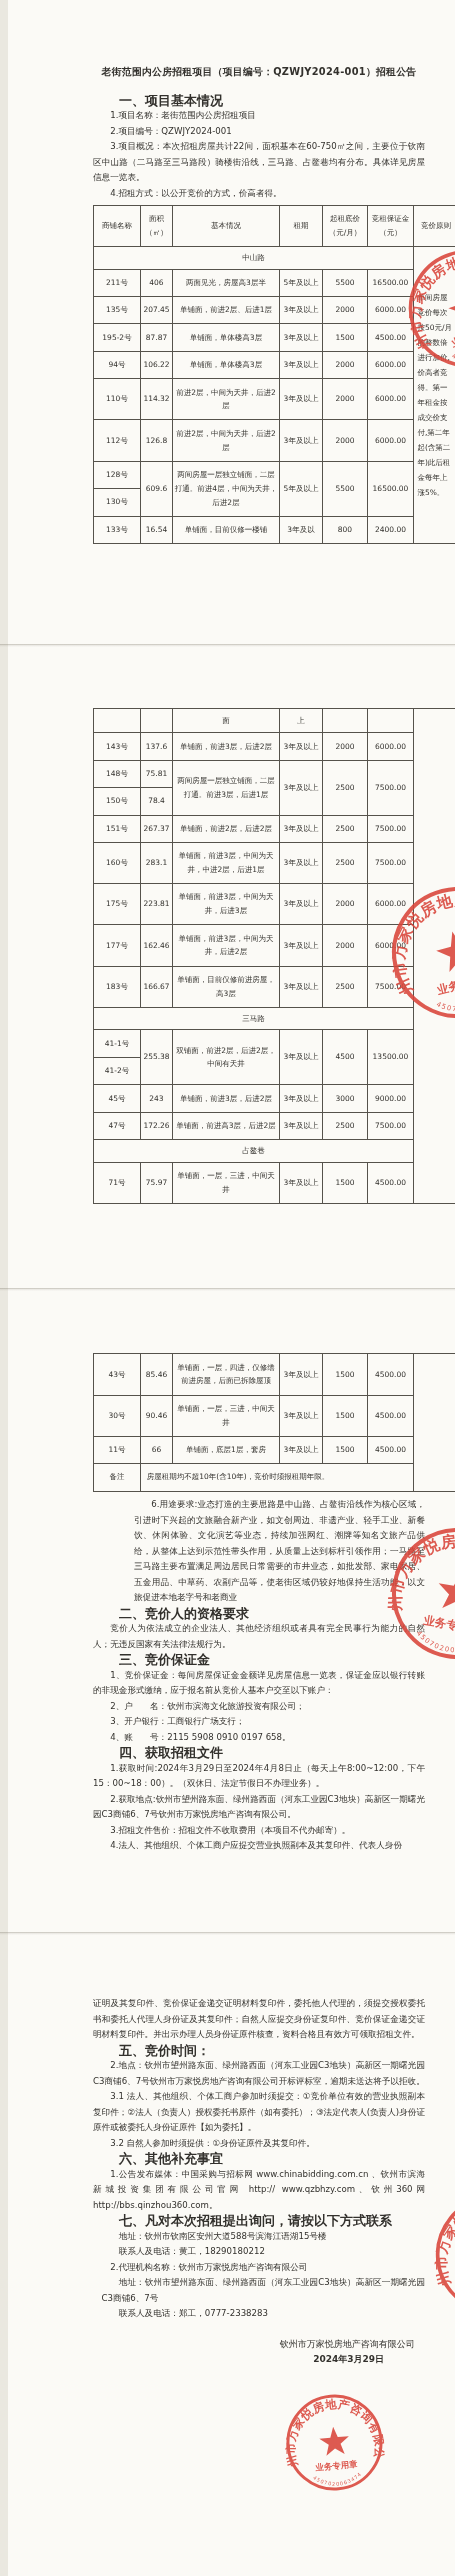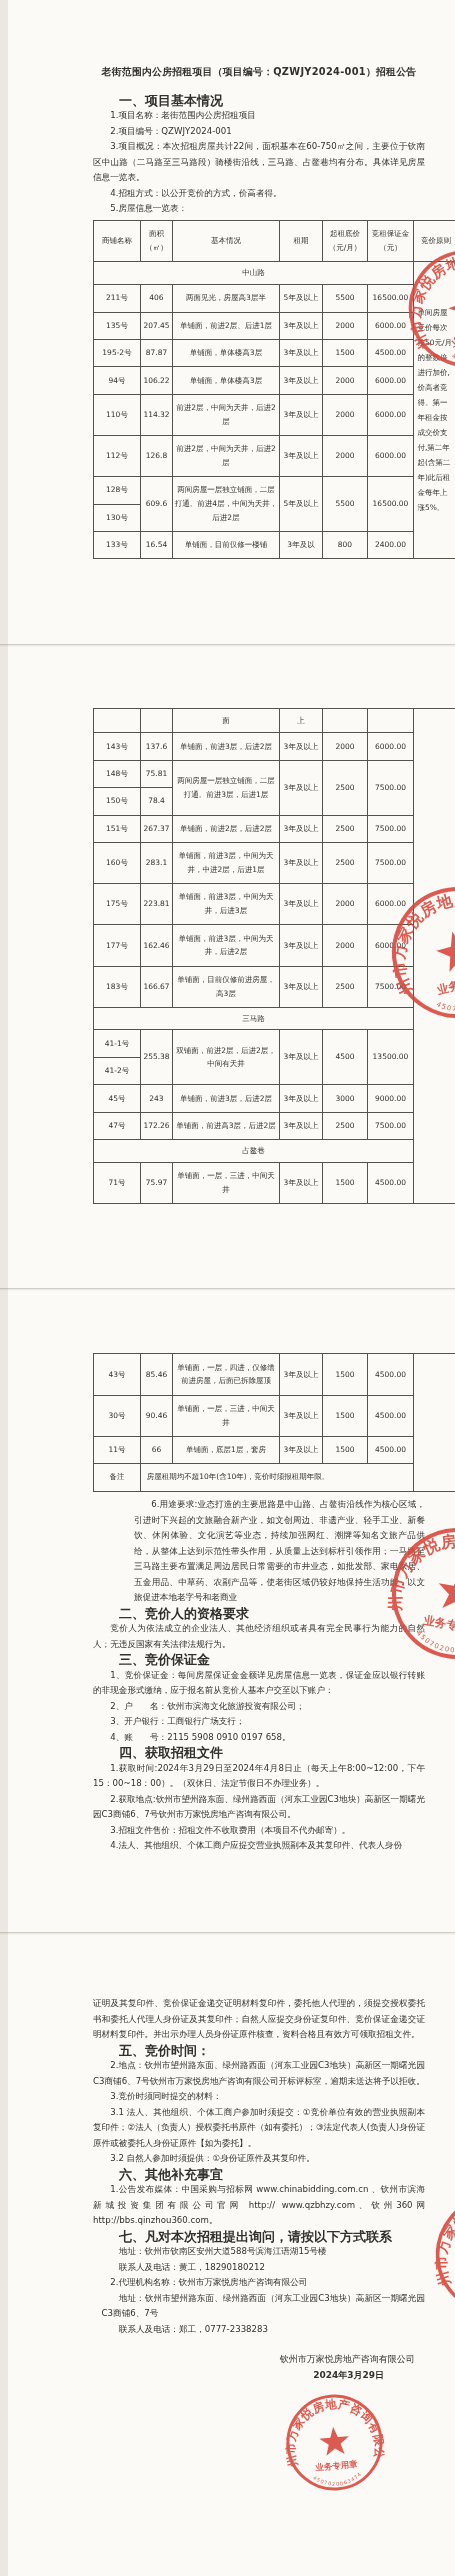--- a/index.html
+++ b/index.html
@@ -46,21 +46,20 @@
 
 <div class="page">
   <div class="scan-strip"></div>
   <div class="content">
     <h1 class="doc-title">老街范围内公房招租项目（项目编号：QZWJY2024-001）招租公告</h1>
     <p class="sec-heading mt24">一、项目基本情况</p>
     <p class="body-text">1.项目名称：老街范围内公房招租项目</p>
     <p class="body-text">2.项目编号：QZWJY2024-001</p>
     <p class="body-text">3.项目概况：本次招租房屋共计22间，面积基本在60-750㎡之间，主要位于钦南区中山路（二马路至三马路段）骑楼街沿线，三马路、占鳌巷均有分布。具体详见房屋信息一览表。</p>
     <p class="body-text">4.招租方式：以公开竞价的方式，价高者得。</p>
-    <p class="body-text">5.房屋信息一览表：</p>
     <table class="shops">
       <colgroup>
           <col style="width:47px">
           <col style="width:32px">
           <col style="width:107px">
           <col style="width:43px">
           <col style="width:45px">
           <col style="width:46px">
           <col style="width:45px">
         </colgroup>
@@ -383,21 +382,20 @@
     </div>
 </div>
 
 <div class="page">
   <div class="page-seam"></div>
   <div class="scan-strip"></div>
   <div class="content" style="padding-top:64px;">
     <p class="body-text no-indent">证明及其复印件、竞价保证金递交证明材料复印件，委托他人代理的，须提交授权委托书和委托人代理人身份证及其复印件；自然人应提交身份证复印件、竞价保证金递交证明材料复印件。并出示办理人员身份证原件核查，资料合格且有效方可领取招租文件。</p>
     <p class="sec-heading">五、竞价时间：</p>
     <p class="body-text">2.地点：钦州市望州路东面、绿州路西面（河东工业园C3地块）高新区一期曙光园C3商铺6、7号钦州市万家悦房地产咨询有限公司开标评标室，逾期未送达将予以拒收。</p>
-    <p class="body-text">3.竞价时须同时提交的材料：</p>
     <p class="body-text">3.1 法人、其他组织、个体工商户参加时须提交：①竞价单位有效的营业执照副本复印件；②法人（负责人）授权委托书原件（如有委托）；③法定代表人(负责人)身份证原件或被委托人身份证原件【如为委托】。</p>
     <p class="body-text">3.2 自然人参加时须提供：①身份证原件及其复印件。</p>
     <p class="sec-heading">六、其他补充事宜</p>
     <p class="body-text">1.公告发布媒体：中国采购与招标网 www.chinabidding.com.cn 、钦州市滨海新城投资集团有限公司官网 http:// www.qzbhzy.com、钦州360网 http://bbs.qinzhou360.com。</p>
     <p class="sec-heading">七、凡对本次招租提出询问，请按以下方式联系</p>
     <p class="body-text sub">地址：钦州市钦南区安州大道588号滨海江语湖15号楼</p>
     <p class="body-text sub">联系人及电话：黄工，18290180212</p>
     <p class="body-text">2.代理机构名称：钦州市万家悦房地产咨询有限公司</p>
     <p class="body-text sub">地址：钦州市望州路东面、绿州路西面（河东工业园C3地块）高新区一期曙光园C3商铺6、7号</p>
     <p class="body-text sub">联系人及电话：郑工，0777-2338283</p>

